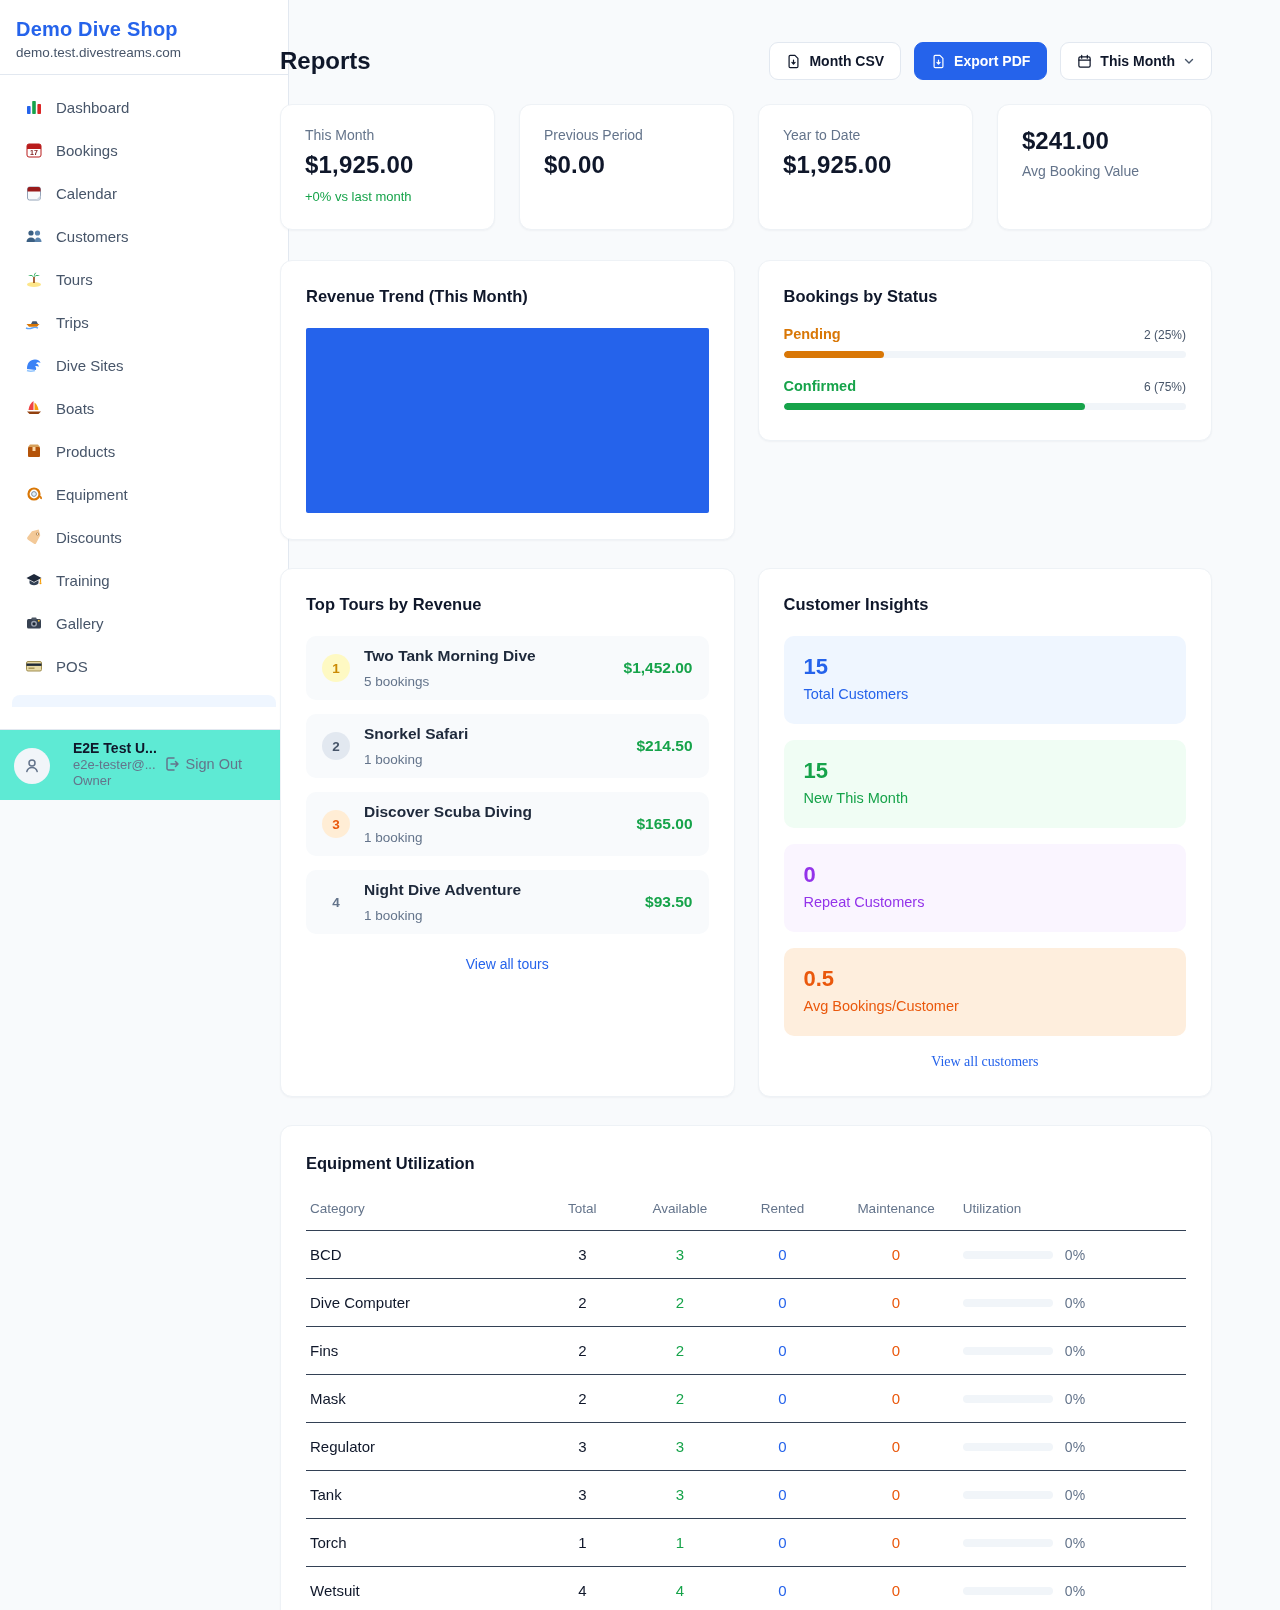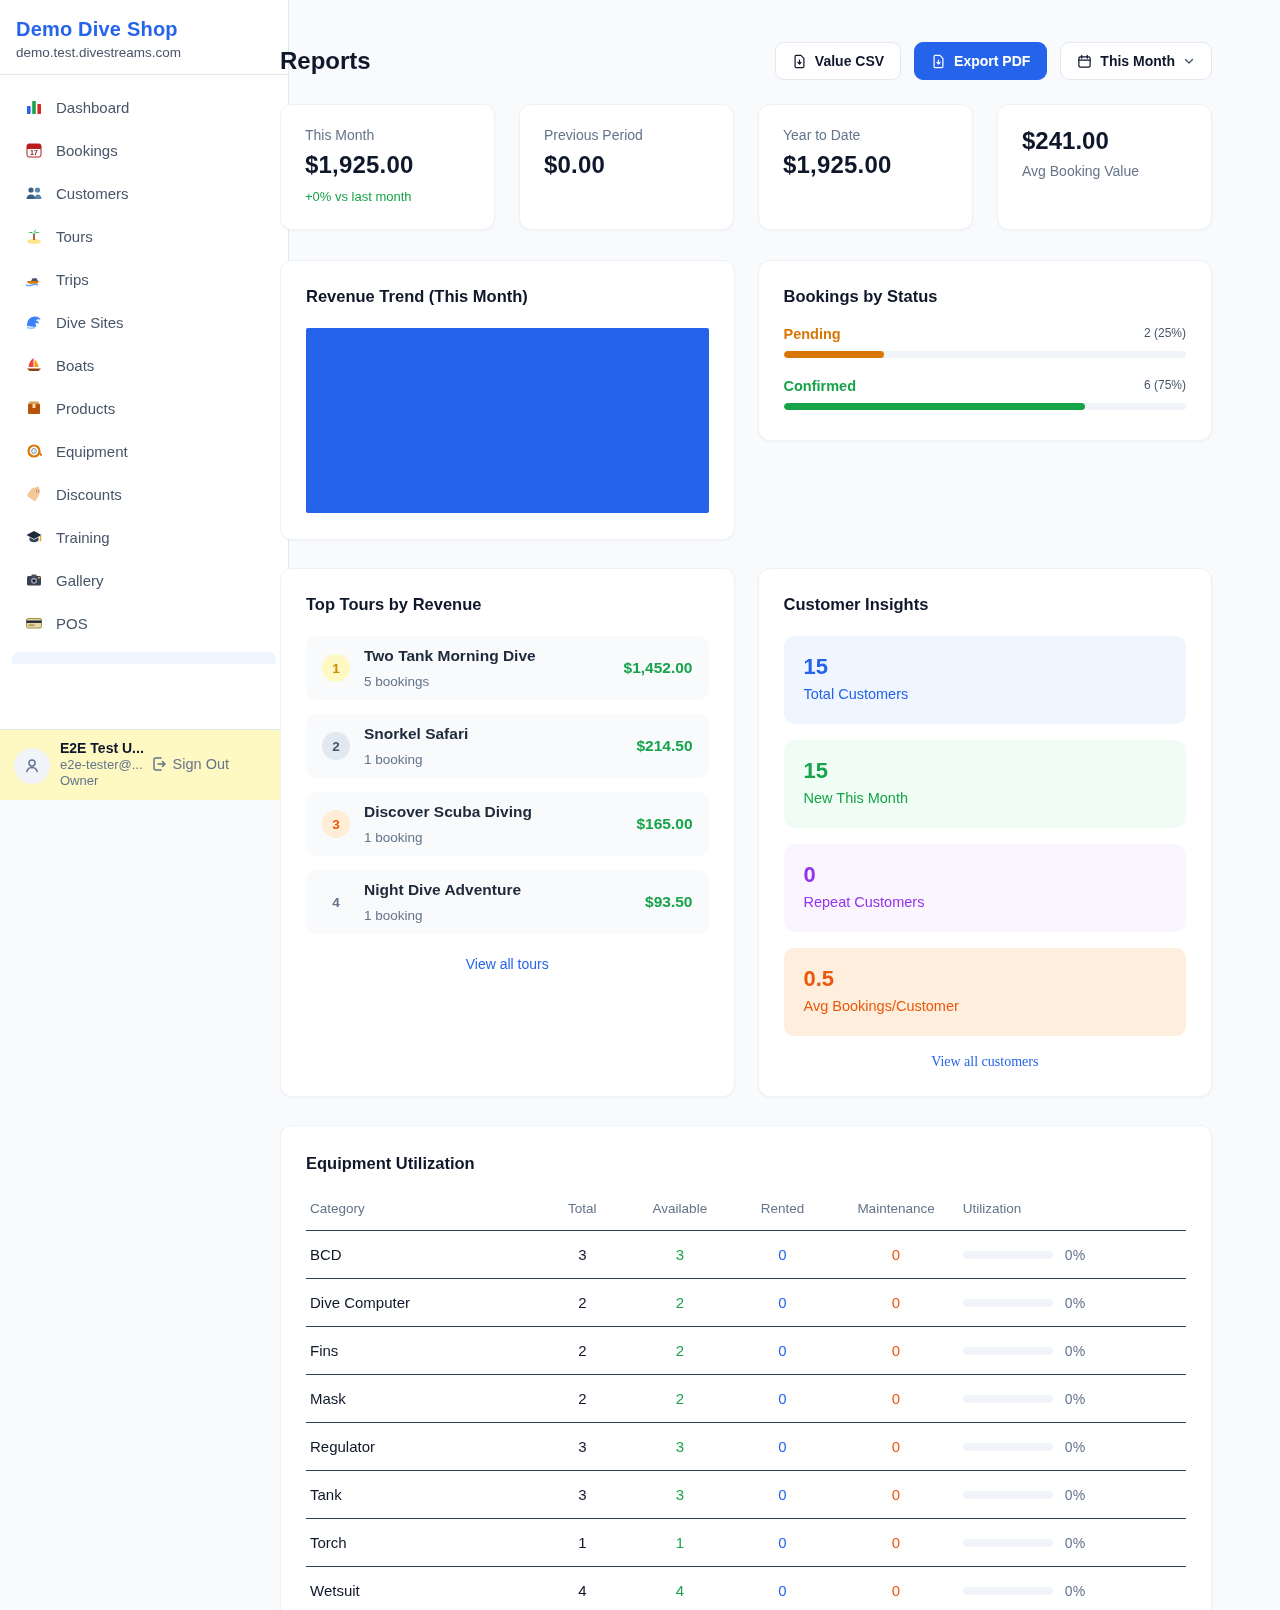--- a/index.html
+++ b/index.html
@@ -23,21 +23,21 @@
   .sb-sub { color:#475569; font-size:13.5px; margin-top:4px; }
   .sb-nav { padding:12px 12px 0; flex:1; overflow:hidden; }
   .nav-item {
     display:flex; align-items:center; height:40px; padding:0 12px;
     border-radius:8px; margin-bottom:3px; cursor:pointer; color:#475569; font-size:15px;
   }
   .nav-icon { width:20px; height:20px; margin-right:12px; display:inline-flex; align-items:center; justify-content:center; flex:0 0 20px; }
   .nav-active-sliver { height:12px; background:#eff6ff; border-radius:8px 8px 0 0; margin-top:9px; }
   .sb-foot {
     border-top:1px solid #e2e8f0; padding:10px 14px 12px;
-    display:flex; align-items:flex-start; gap:10px; background:#fef9c3;
+    display:flex; align-items:flex-start; gap:23px; background:#5eead4;
   }
   .avatar { width:36px; height:36px; border-radius:50%; background:#f1f5f9; display:flex; align-items:center; justify-content:center; margin-top:8px; }
   .u-col { flex:1; min-width:0; }
   .u-name { font-size:14px; font-weight:700; color:#0f172a; white-space:nowrap; }
   .u-row { display:flex; align-items:center; gap:8px; }
   .u-email { font-size:13px; color:#64748b; white-space:nowrap; }
   .u-role { font-size:13px; color:#64748b; margin-top:1px; }
   .signout { display:flex; align-items:center; gap:6px; color:#64748b; font-size:14.5px; cursor:pointer; white-space:nowrap; }
   
   .main { position:absolute; left:249px; top:12px; width:1031px; padding:30px 0 0 31px; }
@@ -63,21 +63,21 @@
   .stat-note { font-size:13px; color:#16a34a; margin-top:10px; font-weight:500; }
   .stat-value-first { font-size:24px; font-weight:800; color:#0f172a; }
   .stat-label-after { font-size:14px; color:#64748b; margin-top:8px; font-weight:500; }
   
   .grid2 { display:grid; grid-template-columns:1fr 1fr; gap:23px; align-items:start; margin-bottom:28px; }
   .card-title { font-size:16.5px; font-weight:700; color:#0f172a; }
   .pad { padding:26px 25px; }
   .chart-block { margin-top:22px; height:185px; border-radius:2px; }
   
   .status-row { margin-top:20px; }
-  .status-top { display:flex; justify-content:space-between; align-items:flex-start; margin-bottom:9px; }
+  .status-top { display:flex; justify-content:space-between; align-items:flex-end; margin-bottom:9px; }
   .status-label { font-size:14.5px; font-weight:700; }
   .status-count { font-size:12px; color:#475569; }
   .track { height:7px; border-radius:99px; background:#f1f5f9; overflow:hidden; }
   .fill { height:100%; border-radius:99px; }
   
   .tour-item {
     display:flex; align-items:center; gap:14px; background:#f8fafc;
     border-radius:10px; padding:12px 16px; height:64px; margin-bottom:14px;
   }
   .rank { width:28px; height:28px; border-radius:50%; display:flex; align-items:center; justify-content:center; font-size:13.5px; font-weight:700; flex:0 0 28px; }
@@ -138,20 +138,30 @@
             <rect x="2" y="3" width="14" height="13" rx="2" fill="#fff" stroke="#b91c1c"></rect>
             <path d="M2 5a2 2 0 0 1 2-2h10a2 2 0 0 1 2 2v3H2z" fill="#b91c1c"></path>
             <text x="9" y="14" font-size="7" font-weight="bold" fill="#7f1d1d" text-anchor="middle" font-family="Liberation Sans, sans-serif">17</text>
           </svg>
       </span>
       <span>Bookings</span>
     </div>
     <div class="nav-item">
       <span class="nav-icon">
         <svg width="18" height="18" viewBox="0 0 18 18">
+            <rect x="2.5" y="3" width="13" height="13" rx="2" fill="#f8fafc" stroke="#94a3b8"></rect>
+            <path d="M2.5 5a2 2 0 0 1 2-2h9a2 2 0 0 1 2 2v2.5h-13z" fill="#991b1b"></path>
+            <path d="M11 16l4.5-4.5V14a2 2 0 0 1-2 2z" fill="#cbd5e1"></path>
+          </svg>
+      </span>
+      <span>Calendar</span>
+    </div>
+    <div class="nav-item">
+      <span class="nav-icon">
+        <svg width="18" height="18" viewBox="0 0 18 18">
             <circle cx="6" cy="6" r="2.6" fill="#3b5f82"></circle>
             <circle cx="12.5" cy="6" r="2.6" fill="#5b84ad"></circle>
             <path d="M1.5 15c0-2.6 2-4.4 4.5-4.4S10.5 12.4 10.5 15z" fill="#3b5f82"></path>
             <path d="M9.5 15c.3-2.4 1.6-4.4 3-4.4 2.3 0 4 1.8 4 4.4z" fill="#5b84ad"></path>
           </svg>
       </span>
       <span>Customers</span>
     </div>
     <div class="nav-item">
       <span class="nav-icon">
@@ -284,21 +294,21 @@
   <div class="content">
 
     <div class="page-head">
       <h1 class="page-title">Reports</h1>
       <div class="head-actions">
         <button class="btn">
           <svg width="15" height="15" viewBox="0 0 16 16">
               <path d="M9.5 1.5h-5A1.2 1.2 0 0 0 3.3 2.7v10.6a1.2 1.2 0 0 0 1.2 1.2h7a1.2 1.2 0 0 0 1.2-1.2V4.7z" fill="none" stroke="#0f172a" stroke-width="1.3" stroke-linejoin="round"></path>
               <path d="M8 6.5v4M6.3 9l1.7 1.7L9.7 9" fill="none" stroke="#0f172a" stroke-width="1.3" stroke-linecap="round" stroke-linejoin="round"></path>
             </svg>
-          <span>Value CSV</span>
+          <span>Month CSV</span>
         </button>
         <button class="btn btn-primary">
           <svg width="15" height="15" viewBox="0 0 16 16">
               <path d="M9.5 1.5h-5A1.2 1.2 0 0 0 3.3 2.7v10.6a1.2 1.2 0 0 0 1.2 1.2h7a1.2 1.2 0 0 0 1.2-1.2V4.7z" fill="none" stroke="#ffffff" stroke-width="1.3" stroke-linejoin="round"></path>
               <path d="M8 6.5v4M6.3 9l1.7 1.7L9.7 9" fill="none" stroke="#ffffff" stroke-width="1.3" stroke-linecap="round" stroke-linejoin="round"></path>
             </svg>
           <span>Export PDF</span>
         </button>
         <button class="btn">
           <svg width="15" height="15" viewBox="0 0 16 16">

